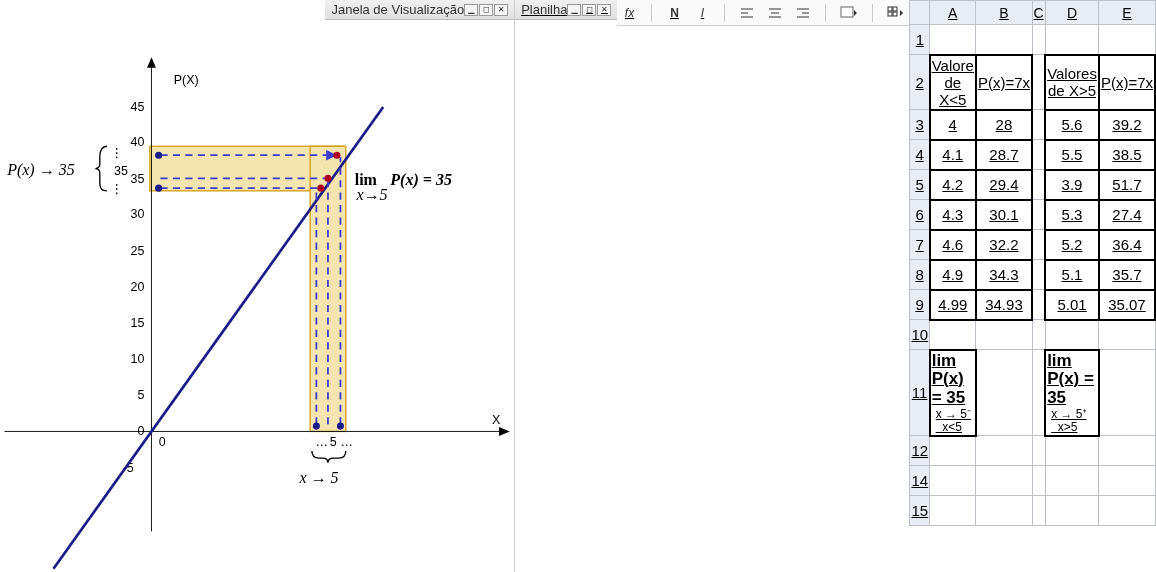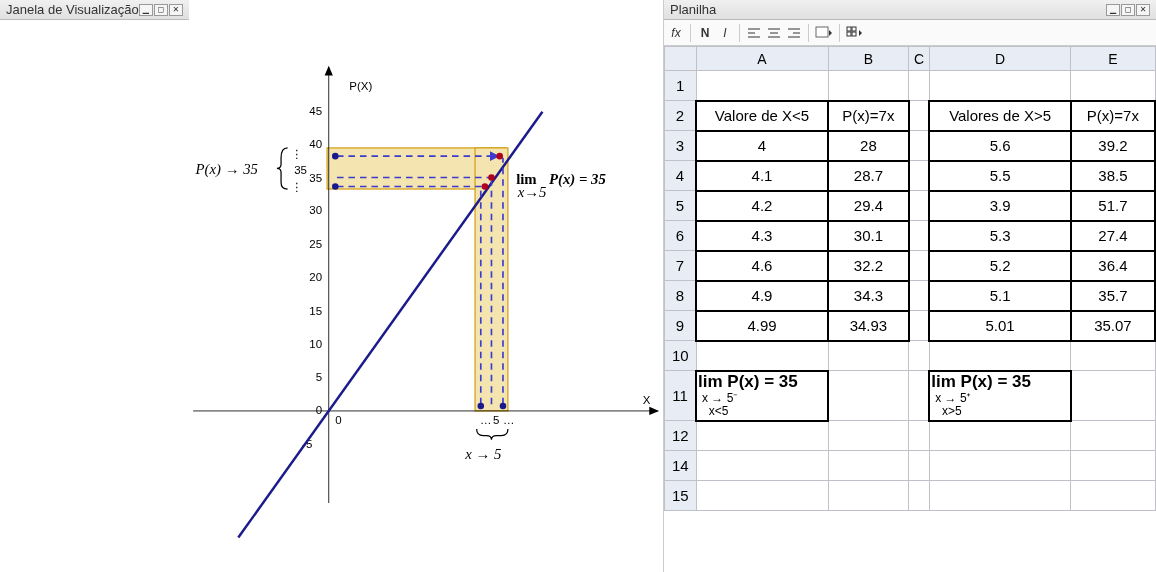--- a/index.html
+++ b/index.html
@@ -8,29 +8,31 @@
   padding: 0;
   font-family: Arial, sans-serif;
   font-size: 12px;
   background: #fff;
   width: 1156px;
   height: 572px;
   overflow: hidden;
   display: flex;
 }
 .left-panel {
-  width: 664px;
+  width: 577px;
   border-right: 1px solid #ccc;
   display: flex;
-  flex-direction: row;
+  flex-direction: column;
+  align-items: flex-end;
 }
 .right-panel {
   flex: 1;
   display: flex;
-  flex-direction: column;
+  flex-direction: row;
+  text-decoration: underline;
 }
 .panel-header {
   background: linear-gradient(#f0f0f0, #e0e0e0);
   border-bottom: 1px solid #bbb;
   padding: 2px 6px;
   display: flex;
   justify-content: space-between;
   align-items: center;
   height: 20px;
   font-size: 13px;
@@ -48,21 +50,21 @@
   flex: 1;
   position: relative;
   background: #fff;
 }
 .toolbar {
   height: 26px;
   border-bottom: 1px solid #ccc;
   display: flex;
   align-items: center;
   padding: 0 4px;
-  gap: 4px;
+  gap: 12px;
   background: #fafafa;
 }
 .tb-item {
   display: flex;
   align-items: center;
   justify-content: center;
   min-width: 16px;
   height: 18px;
   font-size: 12px;
   color: #333;

